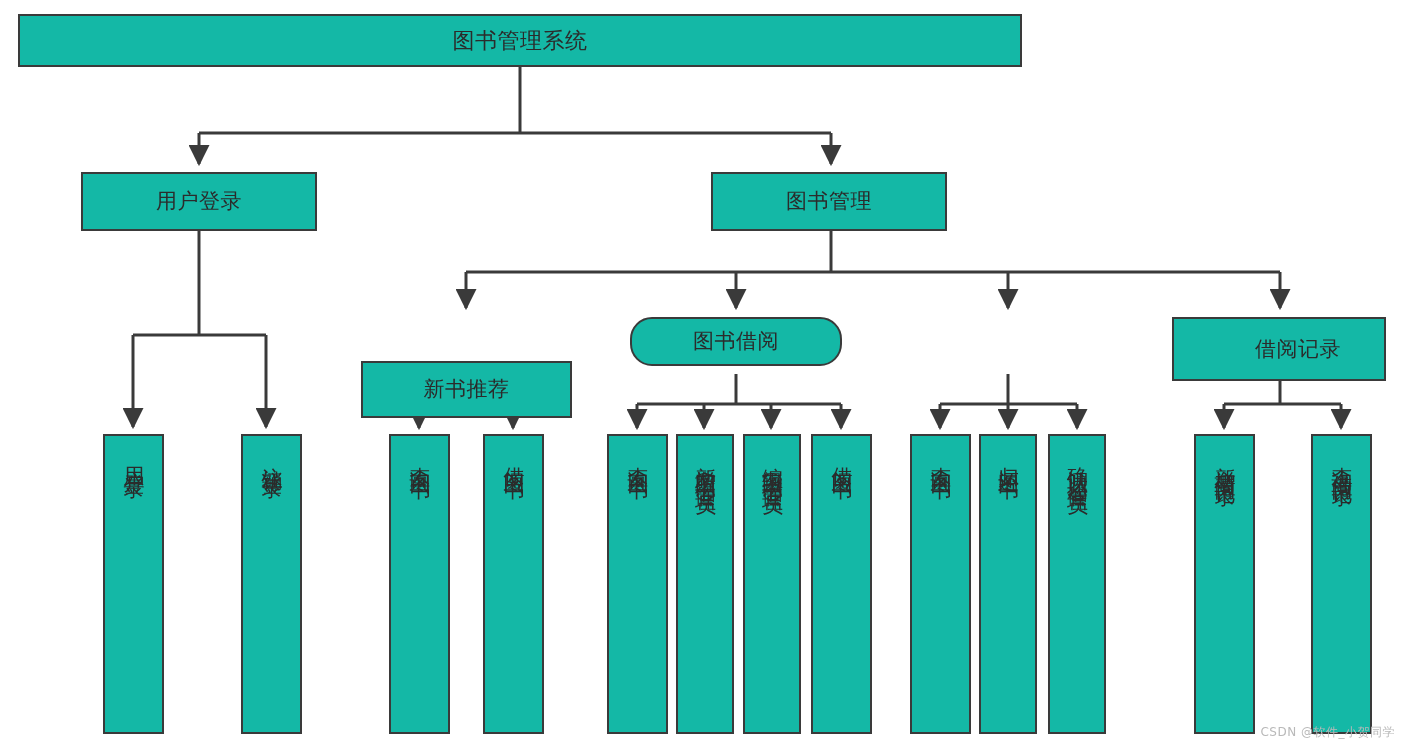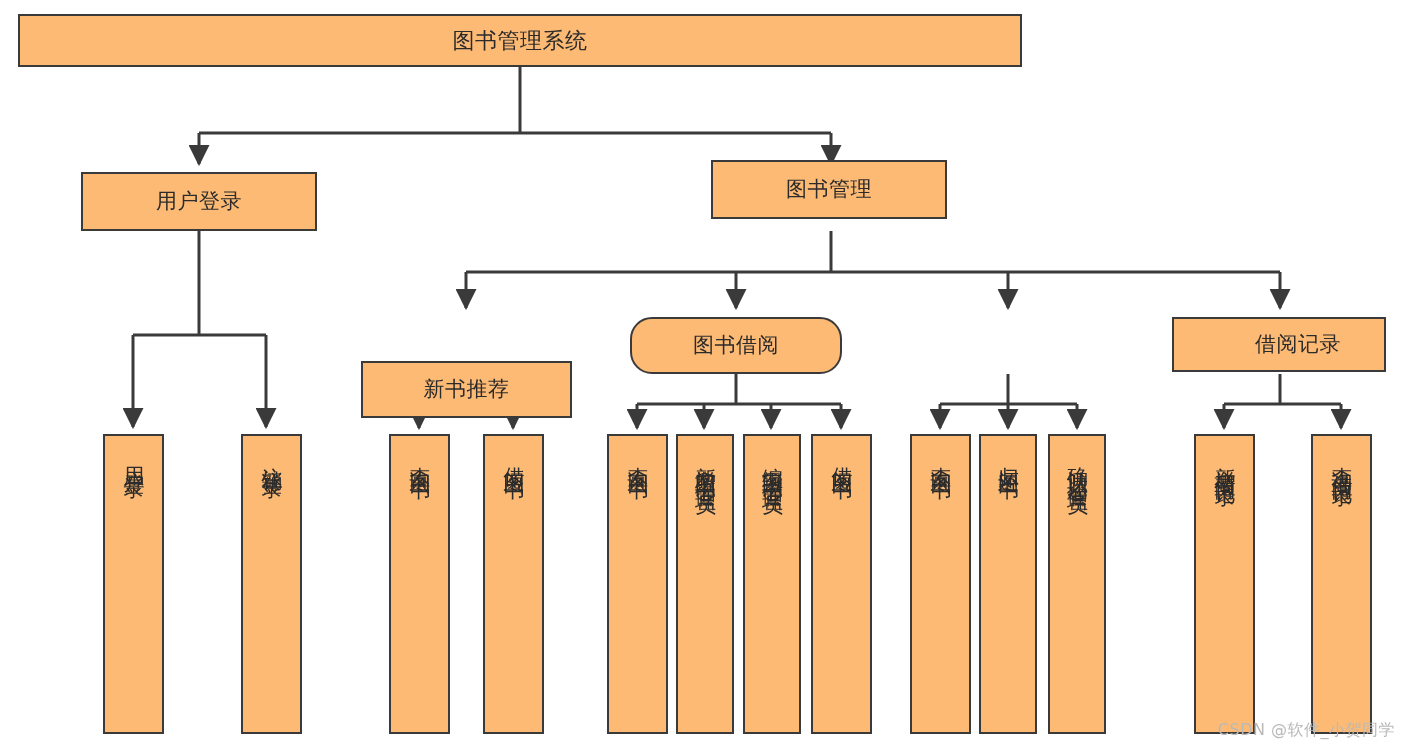--- a/index.html
+++ b/index.html
@@ -22,21 +22,21 @@
   svg.edges {
     position: absolute;
     left: 0;
     top: 0;
     width: 1405px;
     height: 747px;
   }
   .node {
     position: absolute;
     box-sizing: border-box;
-    background: #fdba74;
+    background: #14b8a6;
     border: 2px solid #3a3a3a;
     display: flex;
     align-items: center;
     justify-content: center;
     color: #2b2b2b;
   }
   .node .label {
     font-size: 21px;
     line-height: 1.18;
     letter-spacing: 0.5px;
@@ -53,21 +53,21 @@
     -webkit-writing-mode: vertical-rl;
     letter-spacing: 4px;
     font-size: 21px;
     text-align: left;
   }
   .node.root .label { font-size: 22px; }
   .watermark {
     position: absolute;
     right: 10px;
     bottom: 6px;
-    font-size: 16px;
+    font-size: 12px;
     color: #b9b9b9;
     letter-spacing: 0.5px;
     white-space: nowrap;
   }
 </style>
 </head>
 <body>
 
 <div id="diagram-root">
 
@@ -122,31 +122,31 @@
     </g>
   </svg>
 
   <div class="node root" style="left:18px; top:14px; width:1004px; height:53px;">
     <span class="label">图书管理系统</span>
   </div>
 
   <div class="node" style="left:81px; top:172px; width:236px; height:59px;">
     <span class="label">用户登录</span>
   </div>
-  <div class="node" style="left:711px; top:160px; width:236px; height:59px;">
+  <div class="node" style="left:711px; top:172px; width:236px; height:59px;">
     <span class="label">图书管理</span>
   </div>
 
   <div class="node" style="left:361px; top:317px; width:211px; height:57px;margin-top:44px;">
     <span class="label">新书推荐</span>
   </div>
-  <div class="node" style="left:630px; top:317px; width:212px; height:57px;border-radius:22px;">
+  <div class="node" style="left:630px; top:317px; width:212px; height:49px;border-radius:22px;">
     <span class="label">图书借阅</span>
   </div>
-  <div class="node" style="left:1172px; top:317px; width:214px; height:55px;padding-left:38px;">
+  <div class="node" style="left:1172px; top:317px; width:214px; height:64px;padding-left:38px;">
     <span class="label">借阅记录</span>
   </div>
 
   <div class="node vertical" style="left:103px; top:434px; width:61px; height:300px;">
     <span class="label">用户登录</span>
   </div>
   <div class="node vertical" style="left:241px; top:434px; width:61px; height:300px;">
     <span class="label">注销登录</span>
   </div>
 

